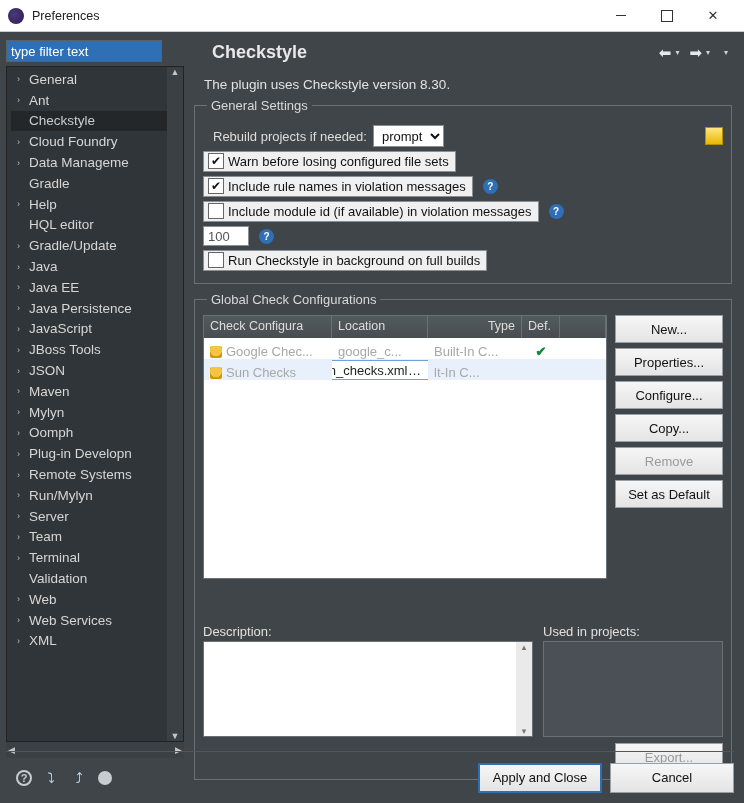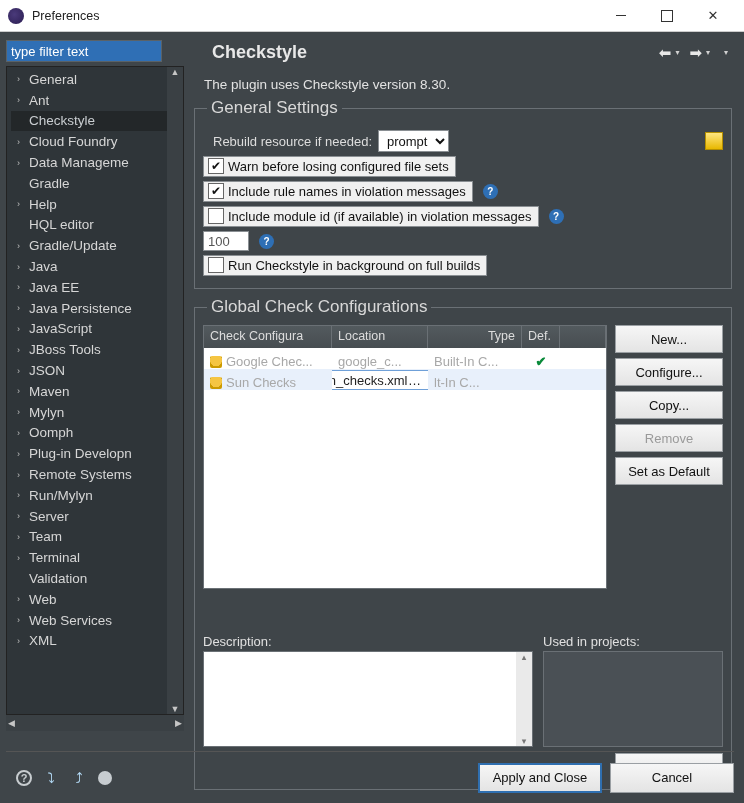--- a/index.html
+++ b/index.html
@@ -12,21 +12,21 @@
   .titlebar .spacer { flex:1; }
   .winbtn { width:46px; height:32px; display:flex; align-items:center; justify-content:center; font-size:12px; color:#333; }
   .winbtn.min::before { content:""; width:10px; height:1px; background:#333; }
   .winbtn.max::before { content:""; width:10px; height:10px; border:1px solid #333; }
   .winbtn.close::before { content:"✕"; font-size:13px; }
 
   
   .chrome { position:absolute; top:32px; left:0; right:0; bottom:0; background:#3f4549; }
 
   
-  .left { position:absolute; top:8px; left:6px; width:178px; bottom:72px; display:flex; flex-direction:column; }
+  .left { position:absolute; top:8px; left:6px; width:178px; bottom:45px; display:flex; flex-direction:column; }
   .filter-input { width:156px; height:22px; border:1px solid #5a6267; background:#2f3539; color:#fff; font-size:13px; padding:0 4px; }
   .filter-input::selection { background:#3a6ea5; }
   .tree-wrap { margin-top:4px; flex:1; background:#2f3539; border:1px solid #222; overflow:hidden; position:relative; color:#d6d6d6; }
   .tree-scroll { width:16px; background:#3a4044; position:absolute; top:0; right:0; bottom:0; display:flex; flex-direction:column; align-items:center; }
   .tree-scroll .caret { font-size:9px; color:#c6c6c6; }
   .scroll-h { height:16px; background:#3a4044; display:flex; align-items:center; justify-content:space-between; padding:0 2px; color:#c6c6c6; font-size:9px; }
   .tree { list-style:none; padding:2px 0 0 4px; font-size:13.5px; }
   .tree li { display:flex; align-items:center; height:20.8px; padding-left:6px; cursor:default; }
   .tree li .twist { width:12px; font-size:9px; color:#c0c0c0; }
   .tree li.selected { background:#232729; color:#c9cdd0; }
@@ -36,21 +36,21 @@
   .right { position:absolute; top:8px; left:192px; right:10px; bottom:60px; background:#3f4549; color:#e0e0e0; }
   .page-header { display:flex; align-items:center; padding:2px 6px 10px 20px; }
   .page-title { font-size:18px; font-weight:600; color:#e8e8e8; }
   .nav-arrows { display:flex; gap:10px; align-items:center; }
   .arrow-ico { color:#e8e8e8; font-size:15px; }
   .drop-caret { font-size:8px; color:#d0d0d0; margin-left:-6px; }
 
   .body-text { font-size:13.5px; color:#e2e2e2; margin:4px 2px 6px 12px; }
 
   fieldset.box { border:1px solid #6a7075; margin:0 2px 8px 2px; padding:8px 8px 8px 8px; position:relative; }
-  fieldset.box > legend { font-size:17px; color:#d8d8d8; padding:0 4px; margin-left:4px; }
+  fieldset.box > legend { font-size:13px; color:#d8d8d8; padding:0 4px; margin-left:4px; }
 
   .row { display:flex; align-items:center; gap:6px; margin:4px 0; font-size:13px; color:#ddd; }
   .chk { width:16px; height:16px; background:#fff; border:1px solid #666; display:inline-flex; align-items:center; justify-content:center; font-size:12px; color:#111; }
   .chk.checked::before { content:"✔"; }
   .whitelabel { background:#f0f0f0; color:#111; padding:1px 6px 2px 4px; font-size:13px; border:1px solid #8a8f93; display:inline-flex; align-items:center; gap:4px; }
   select.native { background:#fff; color:#111; border:1px solid #8a8f93; font-size:13px; height:22px; padding:0 4px; }
   .help-ico { display:inline-flex; width:15px; height:15px; border-radius:50%; background:#2e6fb5; color:#fff; font-size:10px; font-weight:bold; align-items:center; justify-content:center; margin-left:4px; }
   input.num { width:46px; height:20px; background:#fff; border:1px solid #8a8f93; color:#555; font-size:13px; padding:0 4px; }
   .refresh-ico { margin-left:auto; width:18px; height:18px; background:linear-gradient(#ffe680,#e8b800); border:1px solid #b58f00; }
 
@@ -248,21 +248,21 @@
         <span class="drop-caret">▾</span>
         <span class="drop-caret" style="margin-left:4px">▾</span>
       </div>
     </div>
 
     <div class="body-text">The plugin uses Checkstyle version 8.30.</div>
 
     <fieldset class="box">
       <legend>General Settings</legend>
       <div class="row">
-        <span style="margin-left:10px">Rebuild resource if needed:</span>
+        <span style="margin-left:10px">Rebuild projects if needed:</span>
         <select class="native">
           <option>prompt</option>
         </select>
         <span class="refresh-ico"></span>
       </div>
       <div class="row">
         <span class="whitelabel">
           <span class="chk checked"></span>
           <span>Warn before losing configured file sets</span>
         </span>
@@ -318,20 +318,21 @@
                 <span class="lock-ico"></span>
                 <span>Sun Checks</span>
               </div>
             <div class="td c2"><input class="cell-edit" value="sun_checks.xml" style=""></div>
             <div class="td c3">lt-In C...</div>
             <div class="td c4"></div>
           </div>
         </div>
         <div class="btncol">
           <div class="btn">New...</div>
+          <div class="btn">Properties...</div>
           <div class="btn">Configure...</div>
           <div class="btn">Copy...</div>
           <div class="btn disabled">Remove</div>
           <div class="btn">Set as Default</div>
         </div>
       </div>
 
       <div class="desc-row">
         <div class="desc-col">
           <div class="desc-label">Description:</div>

